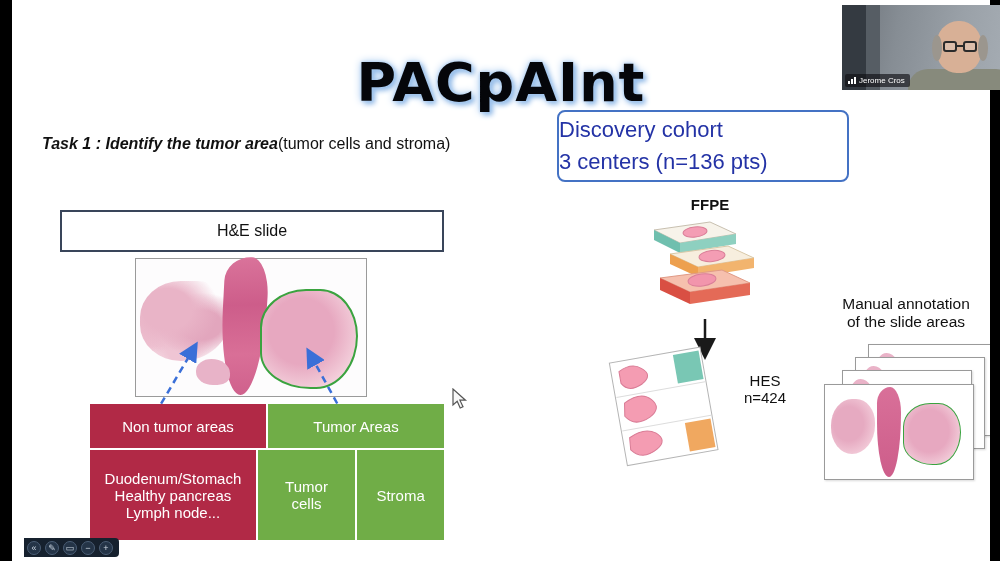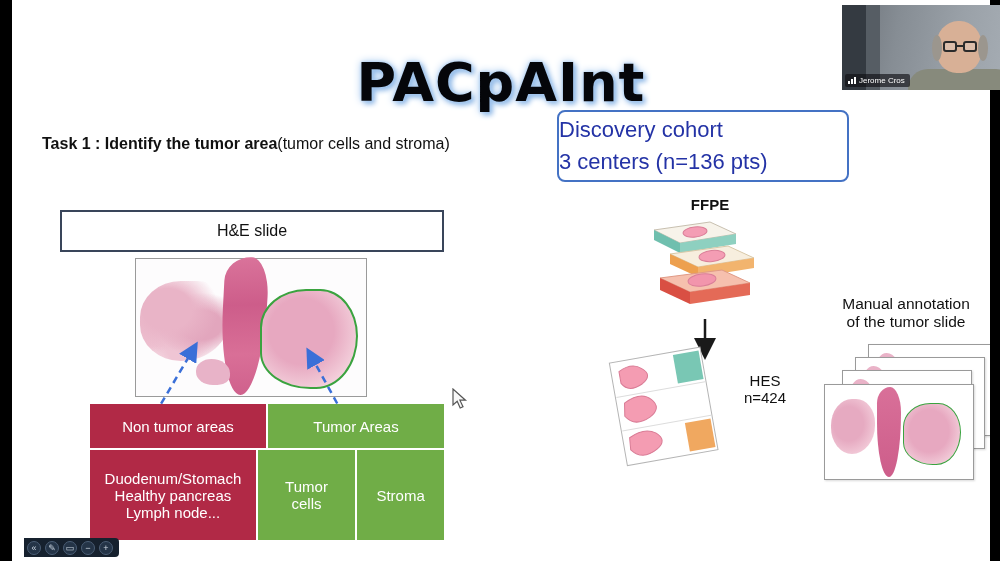--- a/index.html
+++ b/index.html
@@ -32,21 +32,21 @@
   .webcam .glasses .bridge { position:absolute; left:15px; top:4px; width:6px; height:2px; background:#2b2b2b; }
   .webcam .shirt { position:absolute; left:66px; top:64px; width:104px; height:32px; background:#878a7c; border-radius:20px 16px 0 0; }
   .name-badge { position:absolute; left:3px; bottom:3px; display:flex; align-items:center; gap:3px;
     background:rgba(15,15,20,0.65); color:#fff; font-size:8px; padding:2px 5px 2px 3px; border-radius:2px; }
   .sig { display:flex; align-items:flex-end; gap:1px; height:7px; }
   .sig i { display:block; width:2px; background:#fff; }
   .sig i:nth-child(1){height:3px;} .sig i:nth-child(2){height:5px;} .sig i:nth-child(3){height:7px;}
 
   
   .task { position:absolute; left:30px; top:135px; font-size:16px; color:#111; }
-  .task b { font-weight:bold; }
+  .task b { font-weight:bold;font-style:italic; }
 
   
   .hne-box { position:absolute; left:48px; top:210px; width:384px; height:42px; border:2px solid #39455a;
     display:flex; align-items:center; justify-content:center; font-size:16px; font-weight:normal; color:#111; background:#fff; }
 
   
   .hist { position:absolute; left:123px; top:258px; width:232px; height:139px; background:#fdfcfd; border:1px solid #9a9a9a; }
   .hist .blob-left { position:absolute; left:4px; top:22px; width:90px; height:80px; border-radius:50% 40% 60% 50%;
     background:
       radial-gradient(ellipse at 30% 35%, #e9b4c7 0 28%, transparent 58%),
@@ -206,21 +206,21 @@
     <line x1="3" y1="37" x2="93" y2="37" stroke="#dddddd"></line>
     <line x1="3" y1="71" x2="93" y2="71" stroke="#dddddd"></line>
     <rect x="66" y="5" width="26" height="29" fill="#79c7b4"></rect>
     <rect x="66" y="74" width="26" height="29" fill="#f0a860"></rect>
     <path d="M10,12 q14,-7 23,1 q10,8 -2,15 q-15,7 -21,-4 z" fill="#f49cb2" stroke="#d97b95"></path>
     <path d="M10,44 q18,-9 27,1 q9,10 -4,17 q-17,8 -25,-5 z" fill="#f49cb2" stroke="#d97b95"></path>
     <path d="M9,79 q16,-8 27,0 q10,9 -2,16 q-16,9 -26,-4 z" fill="#f49cb2" stroke="#d97b95"></path>
   </svg>
 
   <div class="man-label preline">Manual annotation
-of the tumor slide</div>
+of the slide areas</div>
 
   <div class="ann-stack">
     <div class="ann-card c1">
         <div class="mini-pink"></div>
       </div>
     <div class="ann-card c2">
         <div class="mini-pink"></div>
       </div>
     <div class="ann-card c3">
         <div class="mini-pink"></div>

